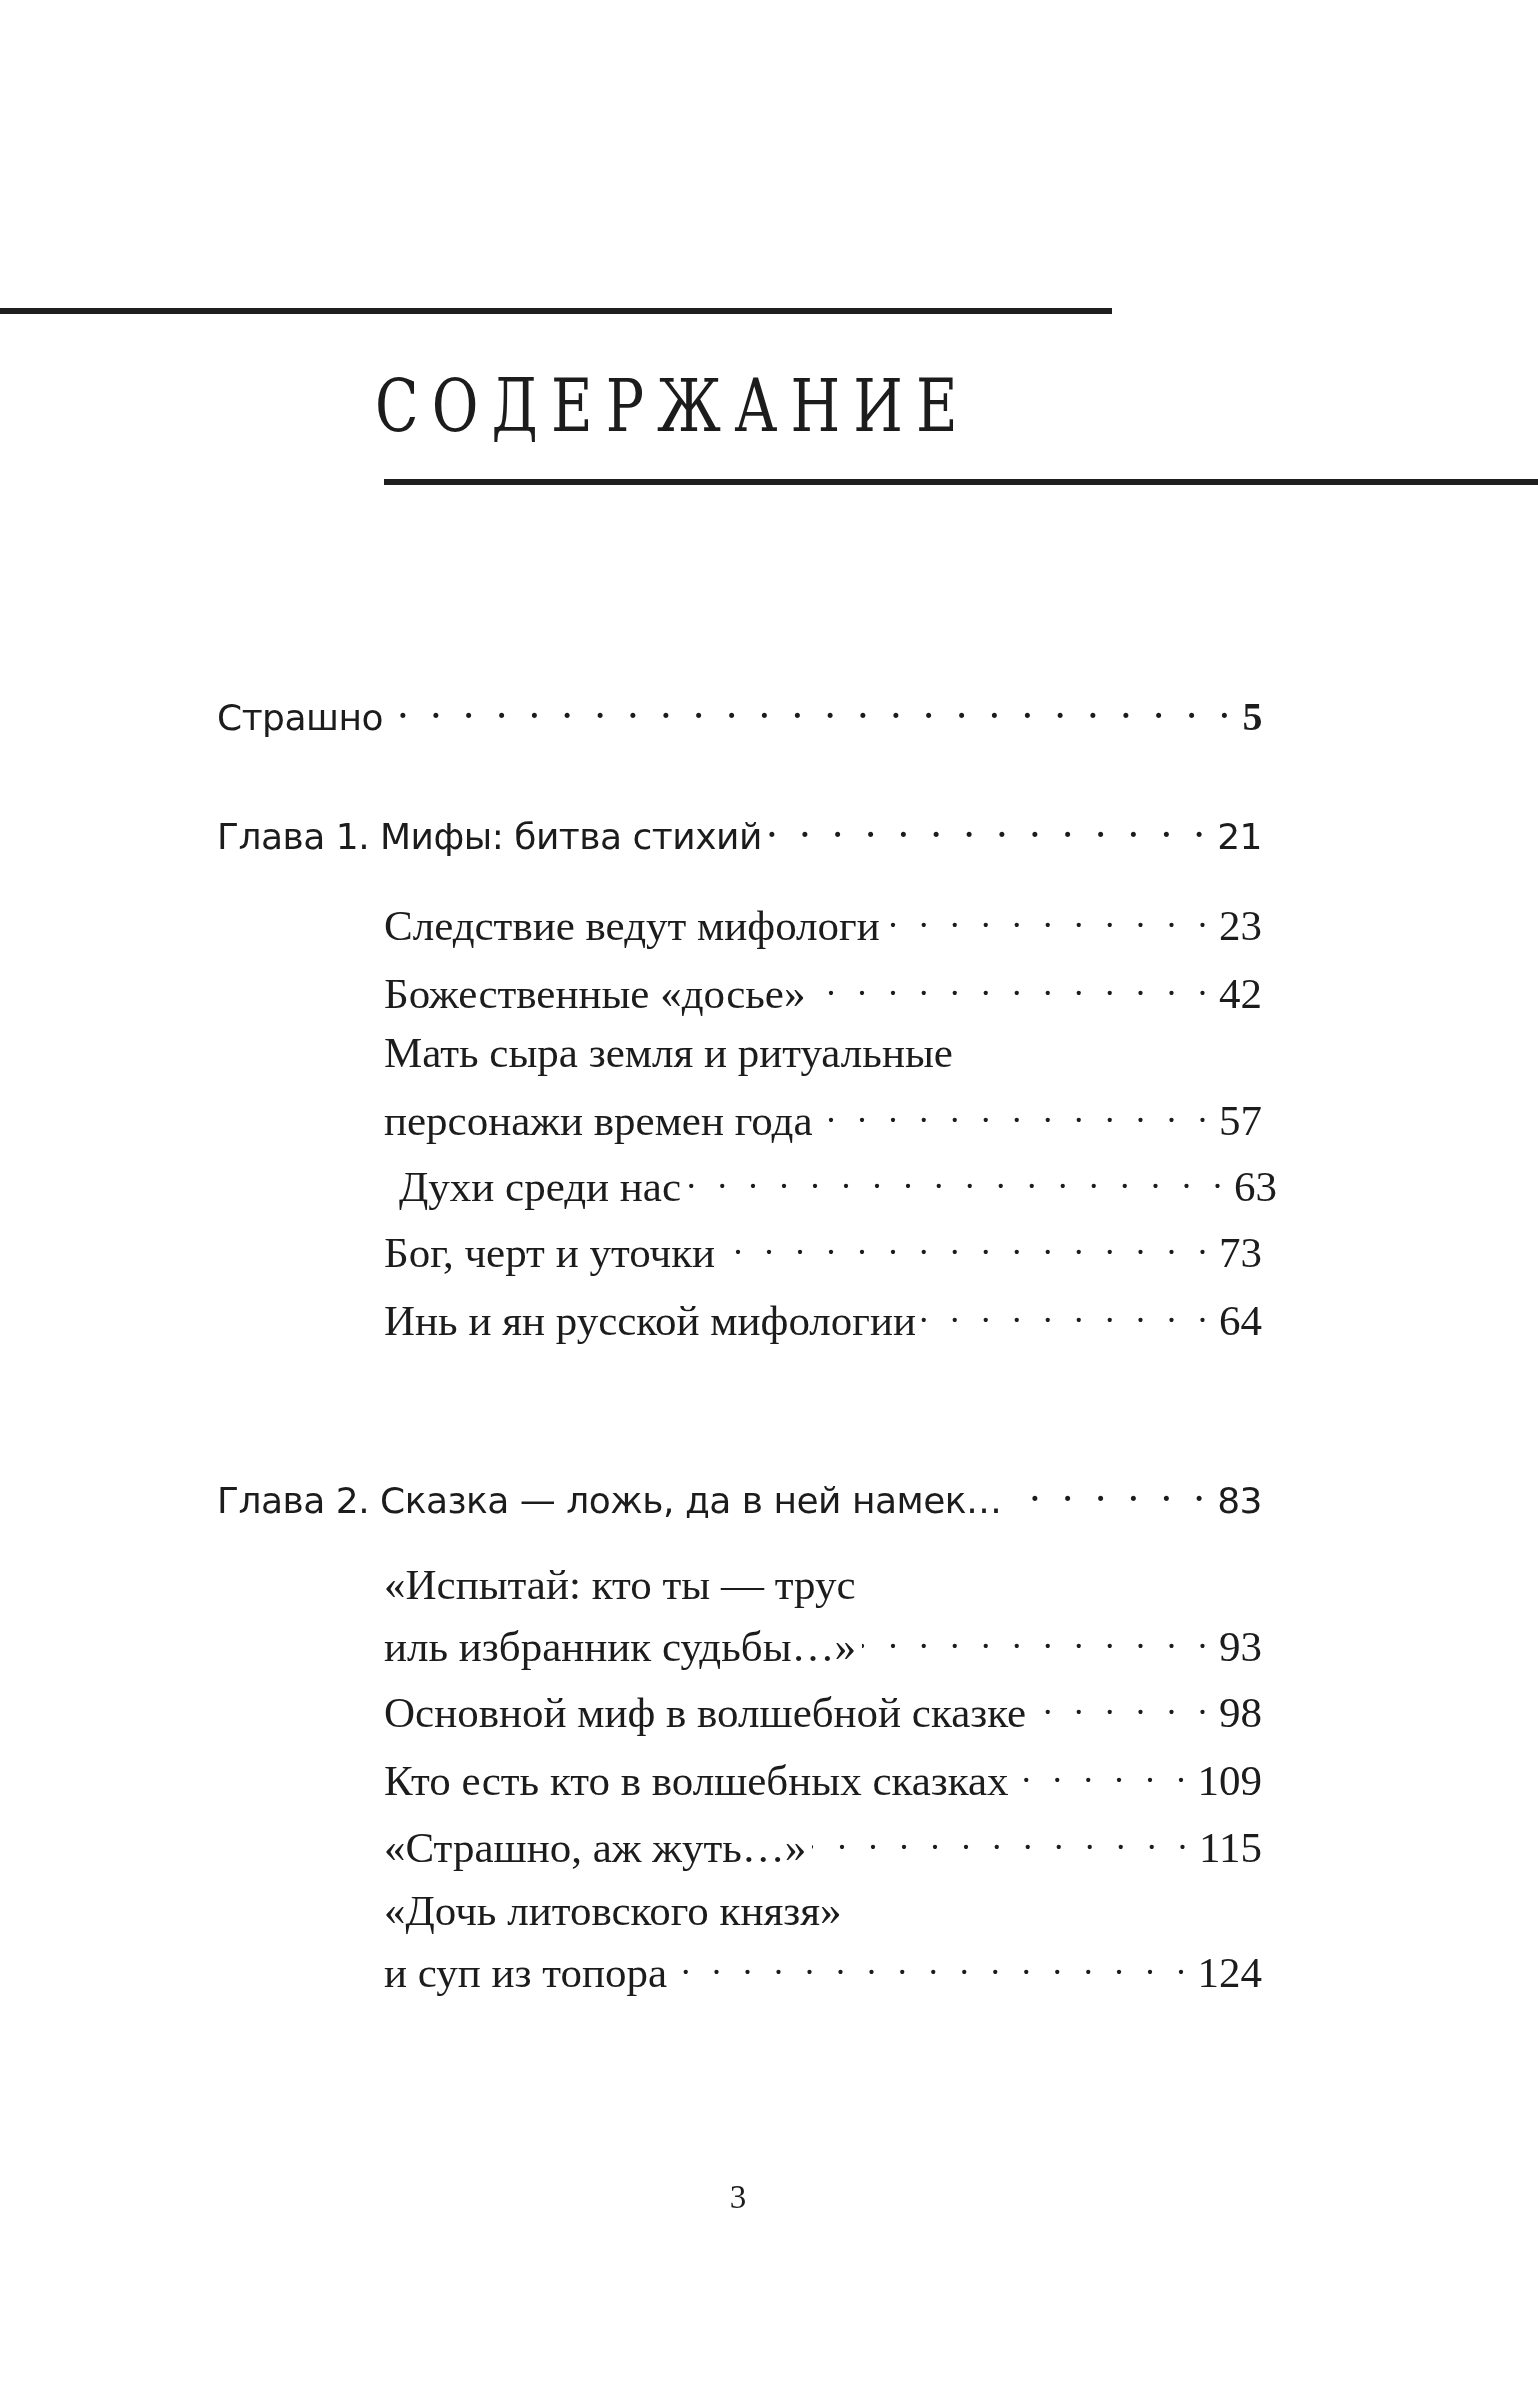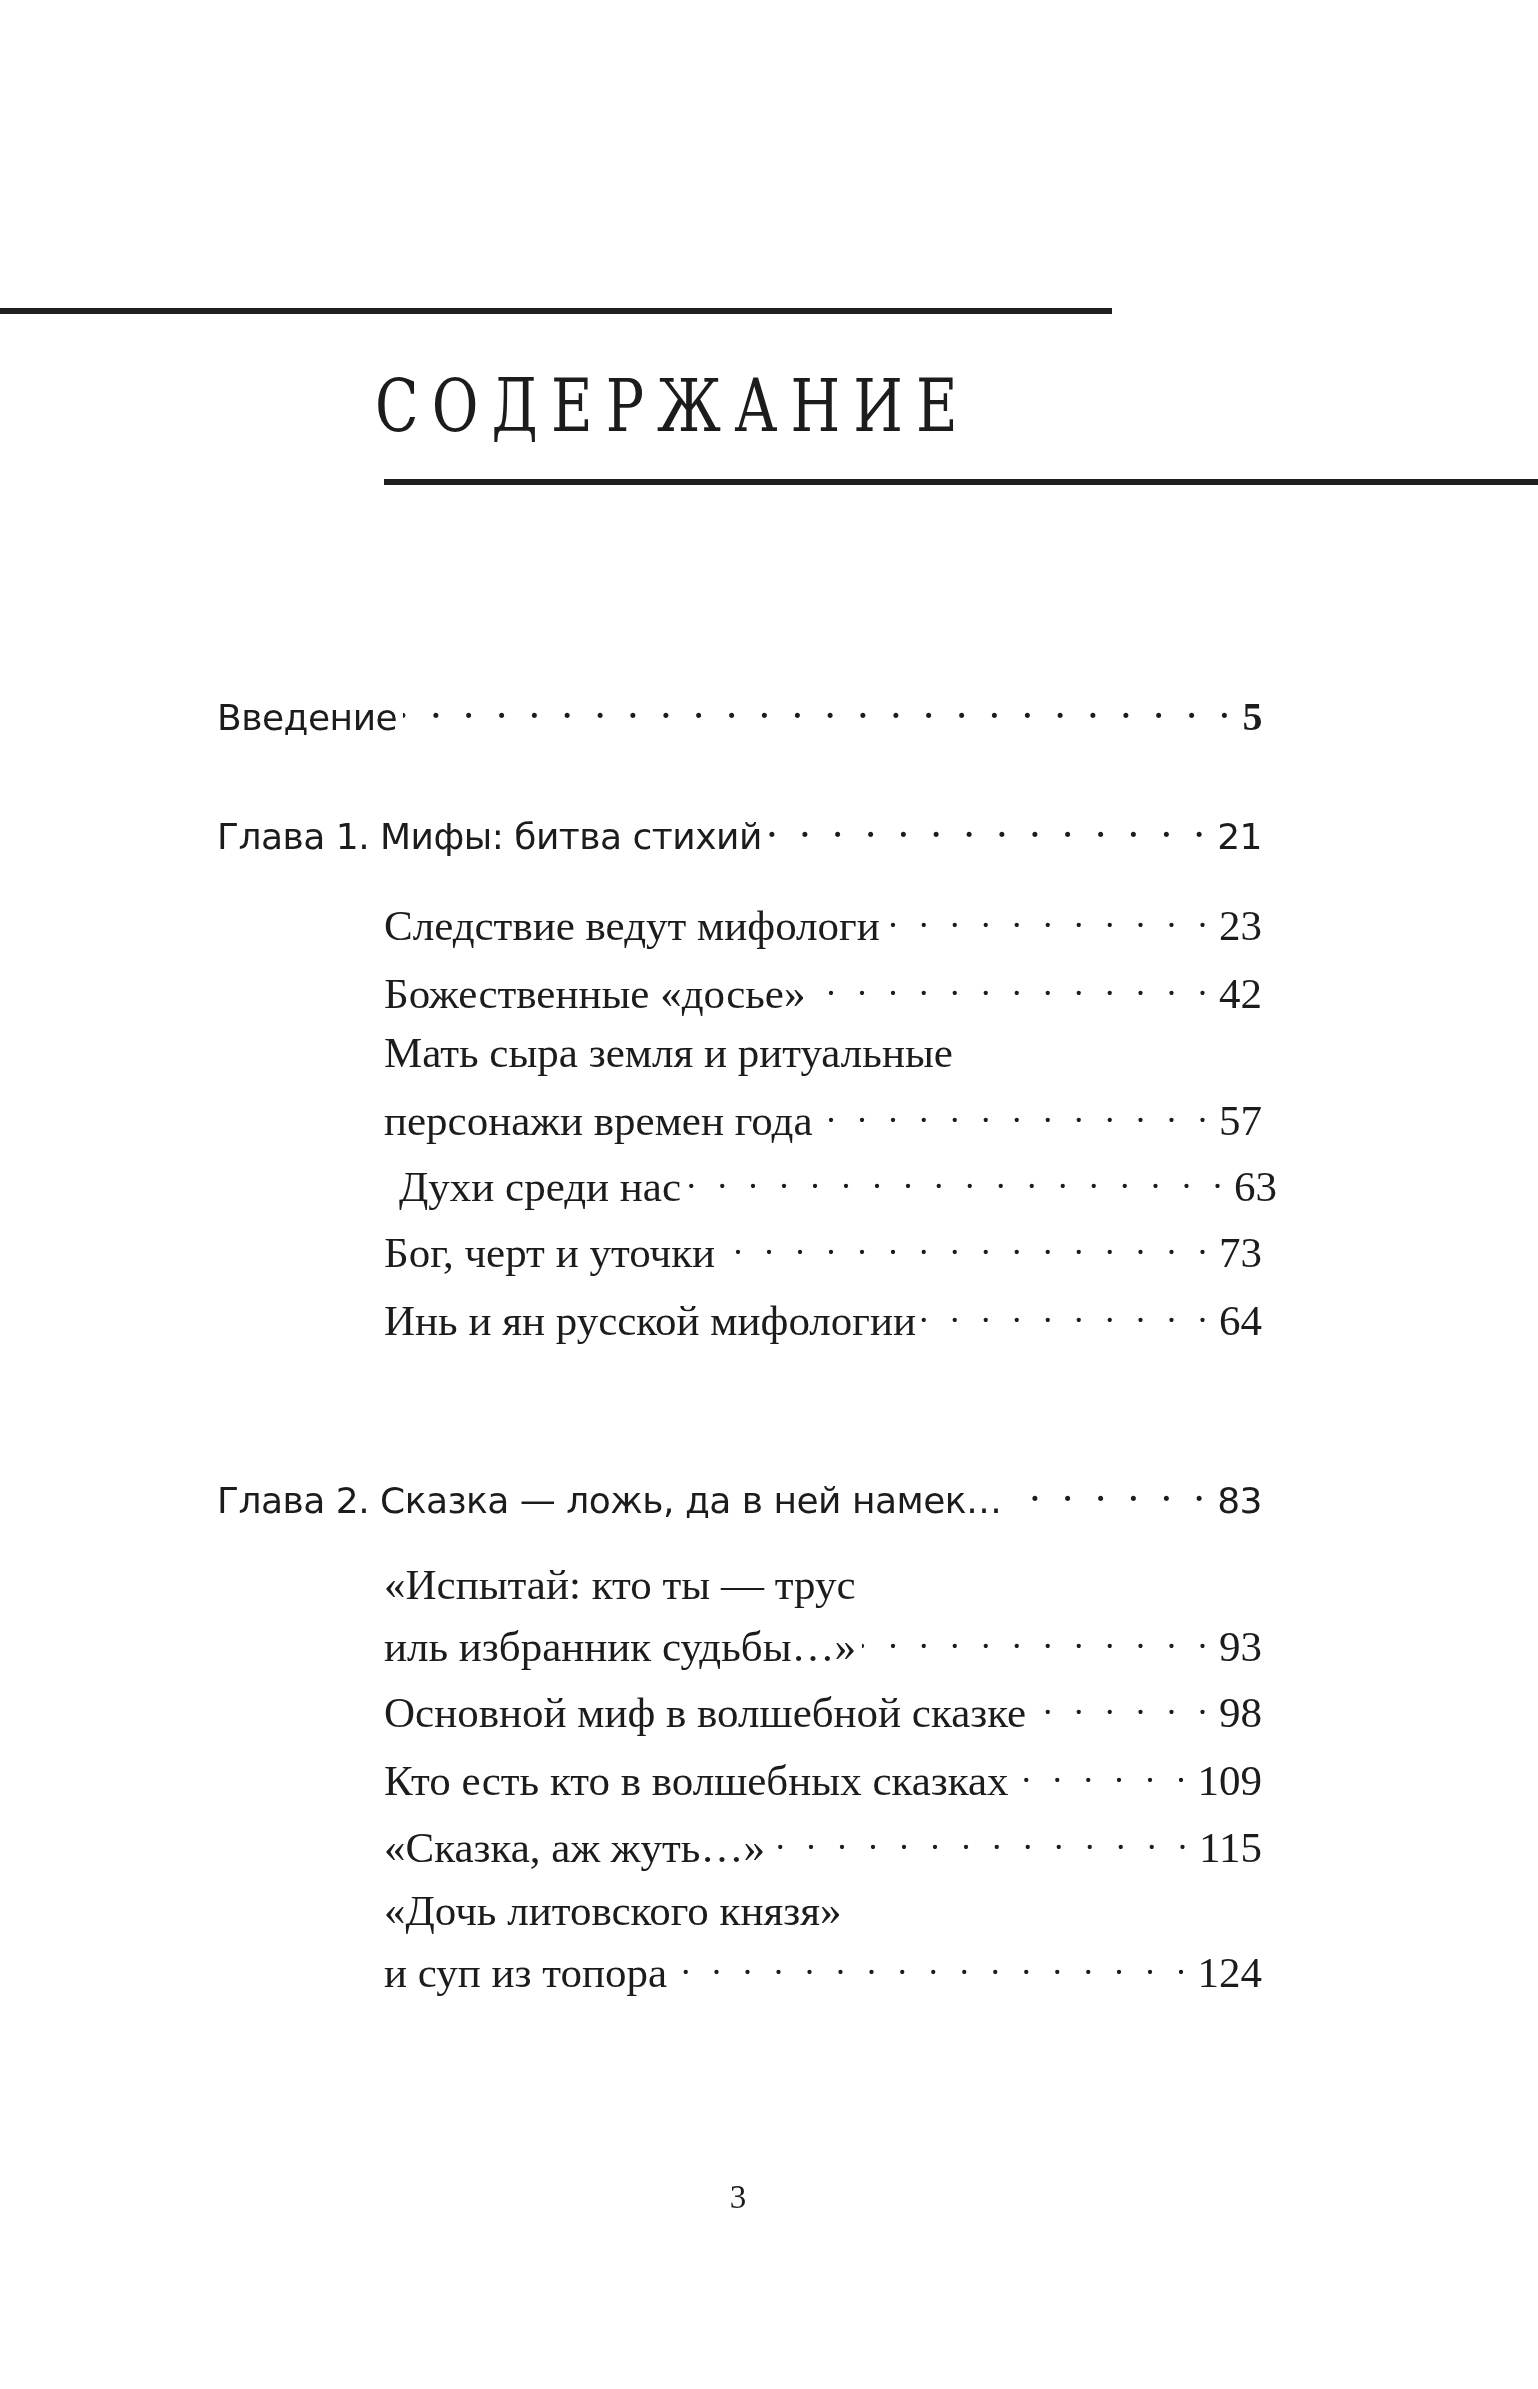--- a/index.html
+++ b/index.html
@@ -63,21 +63,21 @@
   <span>Ж</span>
   <span>А</span>
   <span>Н</span>
   <span>И</span>
   <span>Е</span>
 </div>
 
 <div class="rule rule-bottom"></div>
 
 <div class="entry chap" style="top:693px;">
-  <span>Введение</span>
+  <span>Страшно</span>
   <span class="leader"></span>
   <span class="pg bold">5</span>
 </div>
 
 <div class="entry chap" style="top:813px;">
   <span>Глава 1. Мифы: битва стихий</span>
   <span class="leader"></span>
   <span class="pg">21</span>
 </div>
 
@@ -141,21 +141,21 @@
   <span class="pg">98</span>
 </div>
 
 <div class="entry sub" style="top:1752px;">
   <span class="txt">Кто есть кто в волшебных сказках</span>
   <span class="leader"></span>
   <span class="pg">109</span>
 </div>
 
 <div class="entry sub" style="top:1819px;">
-  <span class="txt">«Сказка, аж жуть…»</span>
+  <span class="txt">«Страшно, аж жуть…»</span>
   <span class="leader"></span>
   <span class="pg">115</span>
 </div>
 
 <div class="entry sub" style="top:1886px;">
   <span class="txt">«Дочь литовского князя»</span>
 </div>
 <div class="entry sub" style="top:1944px;">
   <span class="txt">и суп из топора</span>
   <span class="leader"></span>

